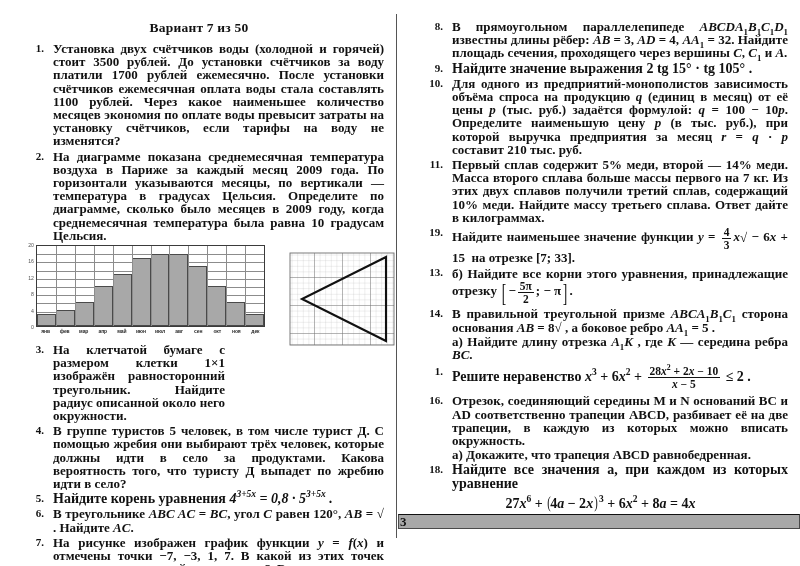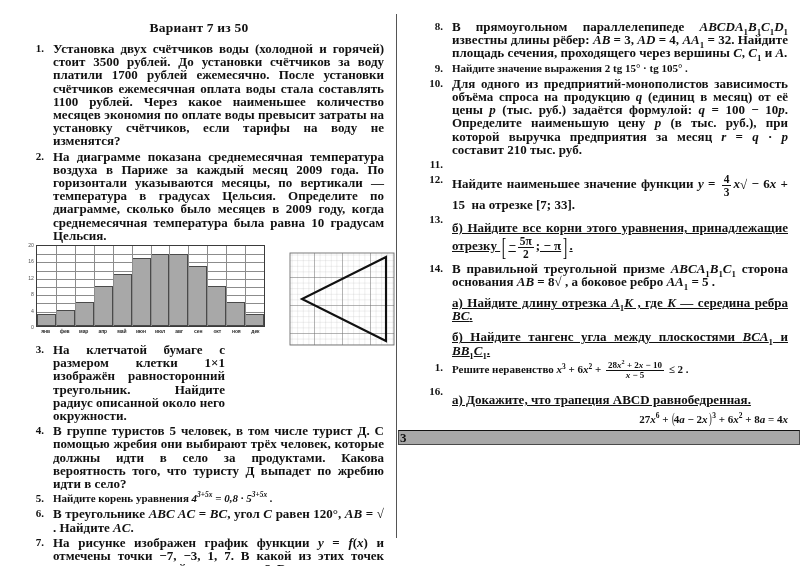--- a/index.html
+++ b/index.html
@@ -33,23 +33,23 @@
   .num{
     flex:0 0 30px;text-align:right;padding-right:9px;
     font-weight:bold;font-size:11px;line-height:13.2px;
     font-family:"Liberation Serif",serif;
   }
   .body{
     flex:1 1 auto;font-size:13px;line-height:13.2px;
     text-align:justify;text-justify:inter-word;
     font-weight:bold;
   }
-  .sub{margin-top:8px;text-decoration:underline;}
-  .big{font-size:11px;font-weight:bold;}
-  .center{text-align:right;}
+  .sub{margin-top:1px;}
+  .big{font-size:14px;font-weight:bold;}
+  .center{text-align:center;}
   i{font-style:italic;}
   .mth{font-style:italic;font-family:"Liberation Serif",serif;}
   sup{font-size:.68em;vertical-align:super;line-height:0;}
   sub{font-size:.68em;vertical-align:sub;line-height:0;}
 
   
   .frac{display:inline-block;vertical-align:middle;text-align:center;
         font-size:.88em;line-height:1.05;margin:0 2px;}
   .frac .n{display:block;border-bottom:1px solid #111;padding:0 2px;}
   .frac .d{display:block;padding:0 2px;}
@@ -312,24 +312,25 @@
     <div class="item">
       <div class="num">10.</div>
       <div class="body">
         Для одного из предприятий-монополистов зависимость объёма спроса на продукцию <i>q</i> (единиц в месяц) от её цены
         <i>p</i> (тыс. руб.) задаётся формулой: <i>q</i> = 100 − 10<i>p</i>. Определите наименьшую цену <i>p</i> (в тыс. руб.), при которой выручка предприятия за месяц <i>r</i> = <i>q</i> · <i>p</i> составит 210 тыс. руб.
       </div>
     </div>
 
     <div class="item">
       <div class="num">11.</div>
-    </div>
-
-    <div class="item">
-      <div class="num">12.</div>
+      <div class="body">Первый сплав содержит 5% меди, второй — 14% меди. Масса второго сплава больше массы первого на 7 кг. Из этих двух сплавов получили третий сплав, содержащий 10% меди. Найдите массу третьего сплава. Ответ дайте в килограммах.</div>
+    </div>
+
+    <div class="item">
+      <div class="num">19.</div>
       <div class="body">
         Найдите наименьшее значение функции <i>y</i> =
         <span class="frac"><span class="n">4</span><span class="d">3</span></span><i>x</i><span class="sqrt"><span class="rad">√</span><span class="bar"><i>x</i></span></span> − 6<i>x</i> + 15 &nbsp;на отрезке [7; 33].
       </div>
     </div>
 
     <div class="item">
       <div class="num">13.</div>
       <div class="body">
         <div class="sub">
@@ -342,41 +343,45 @@
     <div class="item">
       <div class="num">14.</div>
       <div class="body">
         <div>
           В правильной треугольной призме <i>ABCA</i><sub>1</sub><i>B</i><sub>1</sub><i>C</i><sub>1</sub> сторона основания
           <i>AB</i> = 8<span class="sqrt"><span class="rad">√</span><span class="bar">3</span></span> , а боковое ребро <i>AA</i><sub>1</sub> = 5 .
         </div>
         <div class="sub">
           а) Найдите длину отрезка <i>A</i><sub>1</sub><i>K</i> , где <i>K</i> — середина ребра <i>BC</i>.
         </div>
-        <div class="sub">
-          б) Найдите тангенс угла между плоскостями <i>BCA</i><sub>1</sub> и <i>BB</i><sub>1</sub><i>C</i><sub>1</sub>.
-        </div>
       </div>
     </div>
 
     <div class="item" style="margin-top:4px">
       <div class="num">1.</div>
       <div class="body big">
         Решите неравенство <i>x</i><sup>3</sup> + 6<i>x</i><sup>2</sup> +
         <span class="frac" style="font-size:.82em"><span class="n">28<i>x</i><sup>2</sup> + 2<i>x</i> − 10</span><span class="d"><i>x</i> − 5</span></span> ≤ 2 .
       </div>
     </div>
 
     <div class="item" style="margin-top:4px">
       <div class="num">16.</div>
       <div class="body">
+        <div>Отрезок, соединяющий середины M и N оснований BC и AD соответственно трапеции ABCD, разбивает её на две трапеции, в каждую из которых можно вписать окружность.</div>
         <div class="sub">а) Докажите, что трапеция ABCD равнобедренная.</div>
       </div>
     </div>
 
+    <div class="item">
+      <div class="num">18.</div>
+      <div class="body big">
+        <div>Найдите все значения a, при каждом из которых уравнение</div>
+      </div>
+    </div>
     <div class="body big center" style="margin:6px 0 4px 0">
       27<i>x</i><sup>6</sup> + <span style="font-size:1.25em;font-weight:400;display:inline-block;transform:scaleX(.6)">(</span><span style="margin-left:-2px">4<i>a</i> − 2<i>x</i></span><span style="font-size:1.25em;font-weight:400;display:inline-block;transform:scaleX(.6)">)</span><sup>3</sup> + 6<i>x</i><sup>2</sup> + 8<i>a</i> = 4<i>x</i>
     </div>
     <div class="item">
       <div class="num"></div>
       <div class="body">не имеет корней.</div>
     </div>
 
   </div>
 </div>

